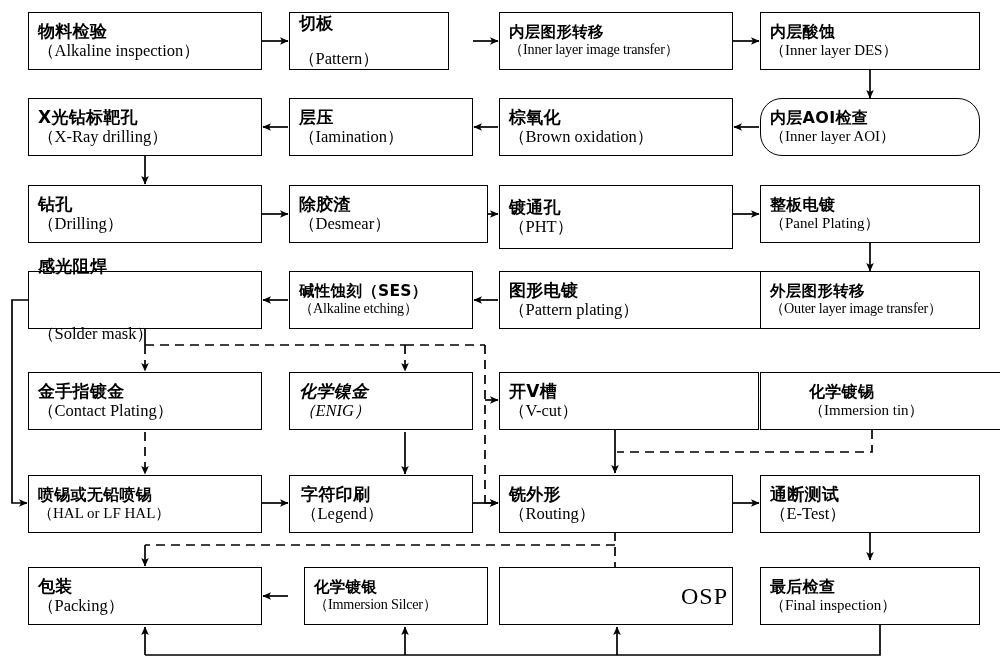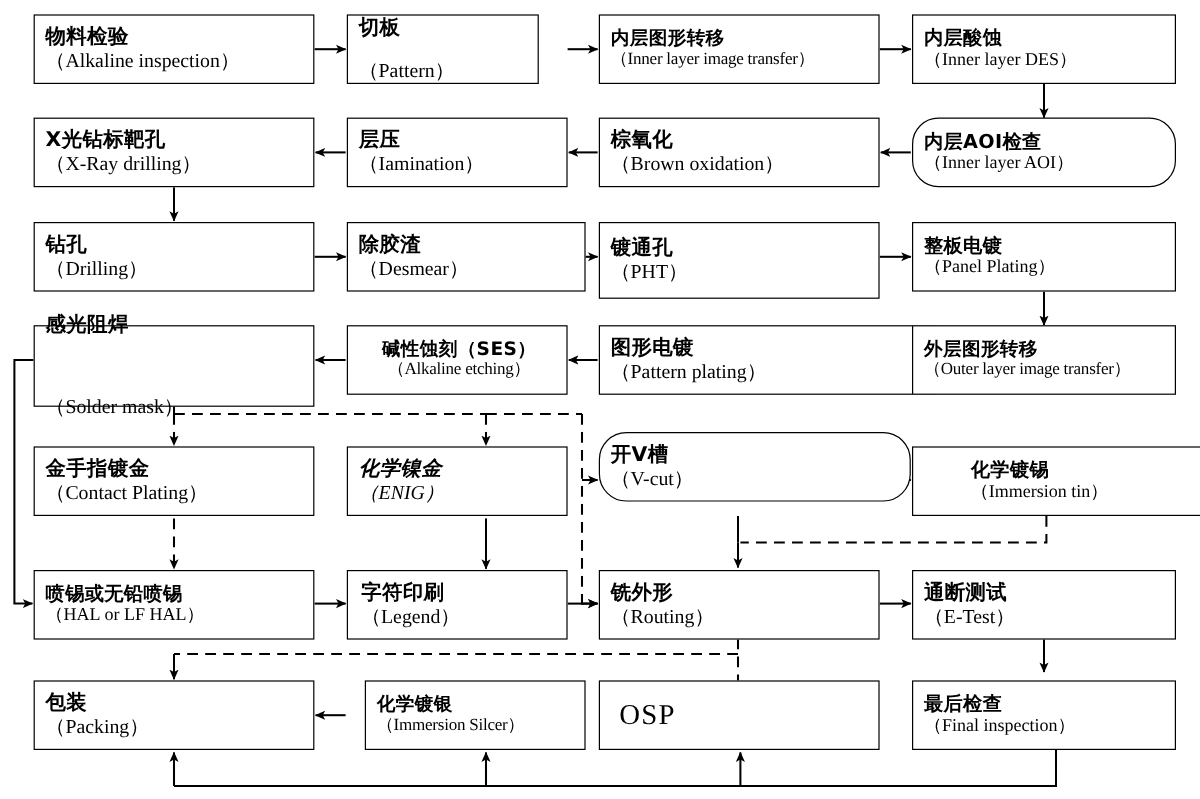--- a/index.html
+++ b/index.html
@@ -46,23 +46,23 @@
     letter-spacing: 0.3px;
     white-space: nowrap;
   }
   .node .en {
     font-family: "Liberation Serif", "DejaVu Serif", serif;
     font-size: 16.5px;
     white-space: nowrap;
     margin-top: 1px;
   }
   .node.center-only {
-    align-items: flex-start;
+    align-items: flex-end;
     justify-content: center;
-    padding: 16px;
+    padding: 4px;
   }
   .node.center-only .cn {
     font-family: "Liberation Serif", "DejaVu Serif", serif;
     font-size: 24px;
     font-weight: 400;
     letter-spacing: 1px;
   }
   .node.tight .cn { font-size: 16px; }
   .node.tight .en { font-size: 15px; }
   .node.xtight .cn { font-size: 15.5px; }
@@ -209,46 +209,46 @@
   </div>
   <div class="node" style="left:499px; top:185px; width:234px; height:64px;">
     <div class="cn">镀通孔</div>
     <div class="en">（PHT）</div>
   </div>
   <div class="node tight" style="left:760px; top:185px; width:220px; height:58px;">
     <div class="cn">整板电镀</div>
     <div class="en">（Panel Plating）</div>
   </div>
 
-  <div class="node" style="left:28px; top:271px; width:234px; height:68px;gap:48px;">
+  <div class="node" style="left:28px; top:271px; width:234px; height:58px;gap:48px;">
     <div class="cn">感光阻焊</div>
     <div class="en">（Solder mask）</div>
   </div>
-  <div class="node xtight" style="left:289px; top:271px; width:184px; height:58px;text-align:center;">
+  <div class="node xtight" style="left:289px; top:271px; width:184px; height:58px;">
     <div class="cn">碱性蚀刻（SES）</div>
     <div class="en">（Alkaline etching）</div>
   </div>
   <div class="node" style="left:499px; top:271px; width:282px; height:58px;">
     <div class="cn">图形电镀</div>
     <div class="en">（Pattern plating）</div>
   </div>
   <div class="node xtight" style="left:760px; top:271px; width:220px; height:58px;">
     <div class="cn">外层图形转移</div>
     <div class="en">（Outer layer image transfer）</div>
   </div>
 
   <div class="node" style="left:28px; top:372px; width:234px; height:58px;">
     <div class="cn">金手指镀金</div>
     <div class="en">（Contact Plating）</div>
   </div>
   <div class="node" style="left:289px; top:372px; width:184px; height:58px;font-style:italic;">
     <div class="cn">化学镍金</div>
     <div class="en">（ENIG）</div>
   </div>
-  <div class="node" style="left:499px; top:360px; width:260px; height:58px;border-radius:23px;">
+  <div class="node" style="left:499px; top:372px; width:260px; height:58px;">
     <div class="cn">开V槽</div>
     <div class="en">（V-cut）</div>
   </div>
   <div class="node tight" style="left:760px; top:372px; width:252px; height:58px;padding-left:48px;">
     <div class="cn">化学镀锡</div>
     <div class="en">（Immersion tin）</div>
   </div>
 
   <div class="node tight" style="left:28px; top:475px; width:234px; height:58px;">
     <div class="cn">喷锡或无铅喷锡</div>

